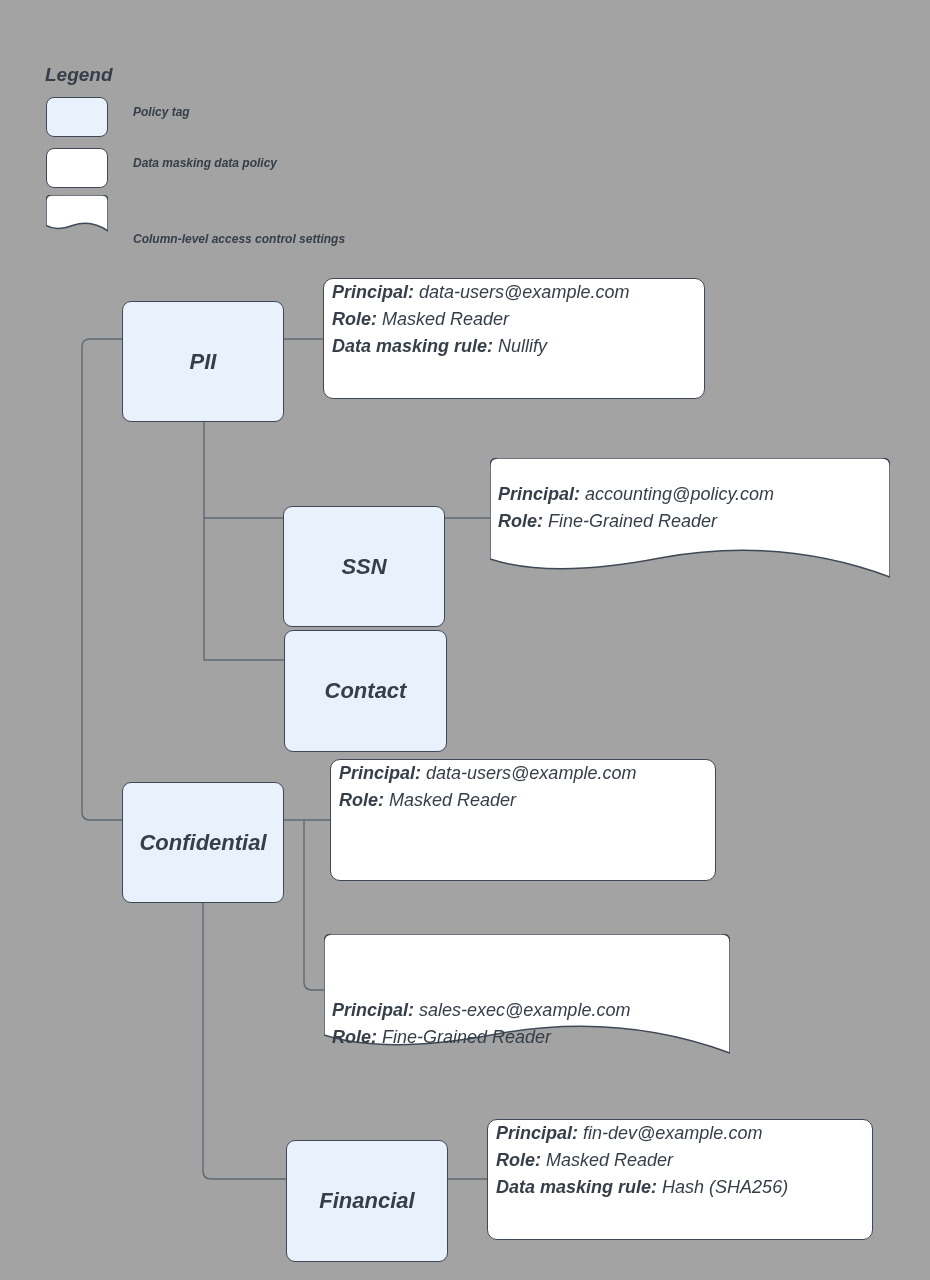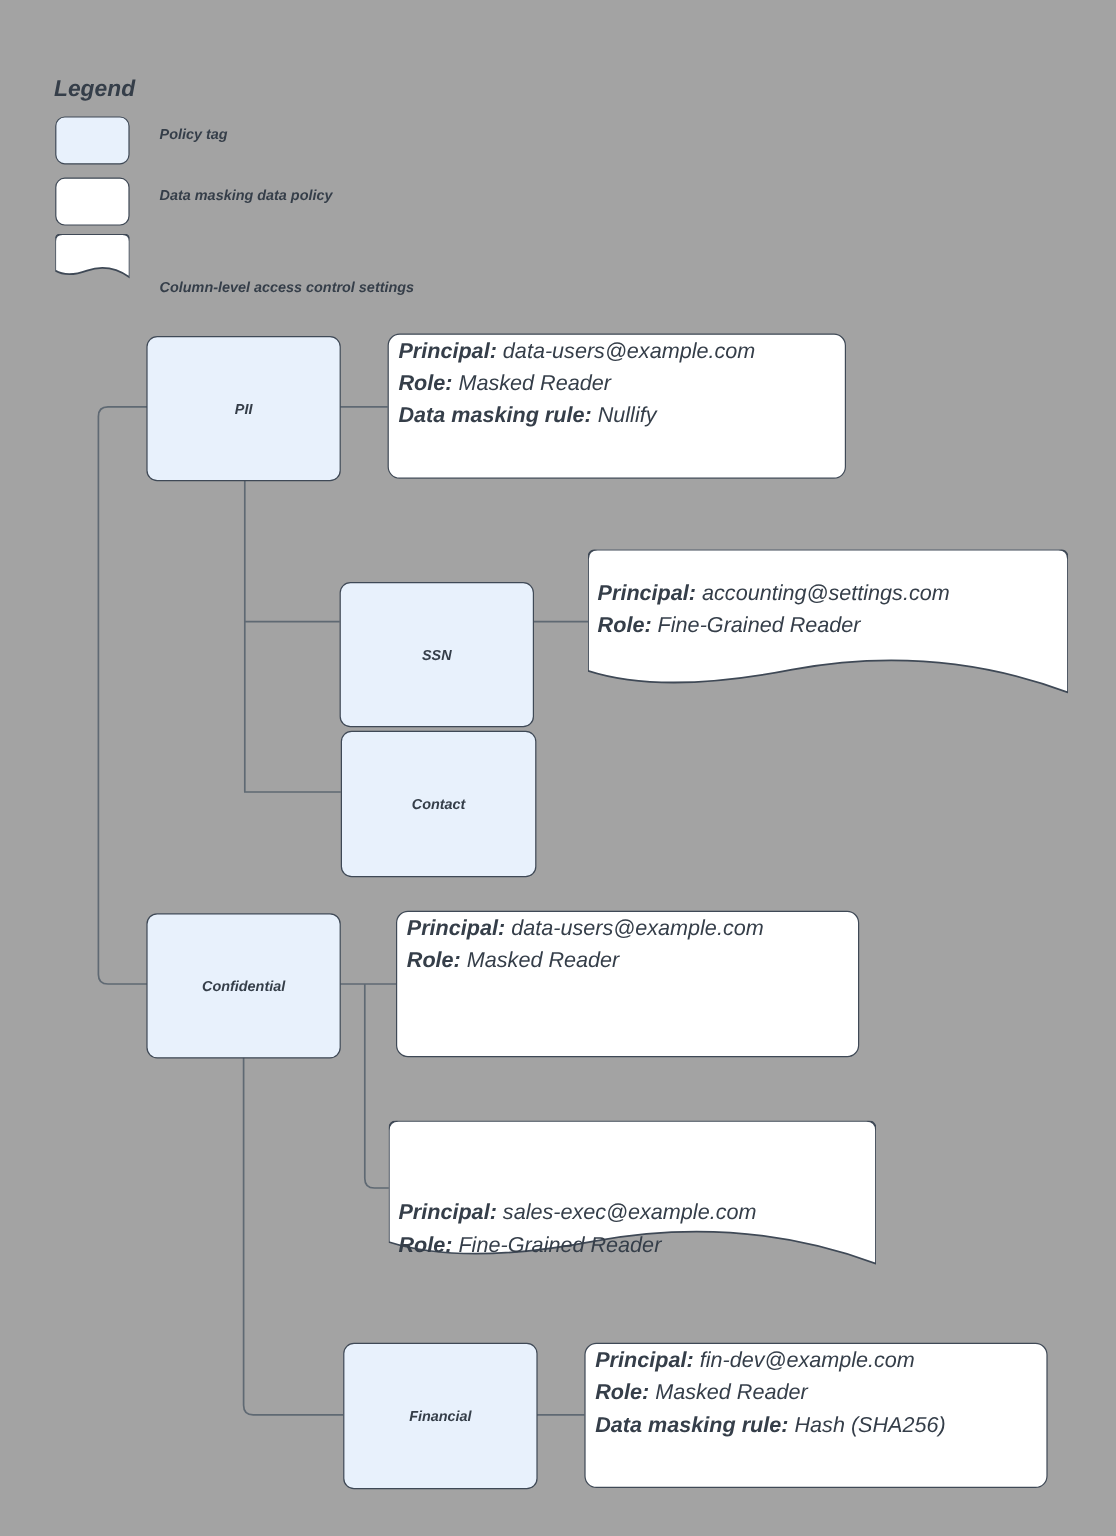--- a/index.html
+++ b/index.html
@@ -16,21 +16,21 @@
   
   #connectors{position:absolute;left:0;top:0;width:930px;height:1280px;z-index:0;}
   #connectors path{fill:none;stroke:var(--connector,#5F6973);stroke-width:1.4;}
   
   .tag{
     position:absolute;z-index:2;
     background:var(--tag-fill,#E8F1FC);
     border:1.5px solid var(--border,#3F4956);
     border-radius:9px;
     display:flex;align-items:center;justify-content:center;
-    font-weight:bold;font-size:12px;
+    font-weight:bold;font-size:22px;margin-top:21px;
   }
   
   .card{
     position:absolute;z-index:2;
     background:#ffffff;
     border:1.5px solid var(--border,#3F4956);
     border-radius:10px;
     display:flex;flex-direction:column;justify-content:flex-start;
     padding:0 8px;box-sizing:border-box;
   }
@@ -145,21 +145,21 @@
       <span>Hash (SHA256)</span>
     </div>
   </div>
 
   <svg class="docshape" style="left:490px;top:458px;" width="400" height="142" viewBox="0 0 400 142" preserveAspectRatio="none" aria-hidden="true">
     <path d="M8 0 H392 Q400 0 400 8 V119 Q290 78 170 100 Q62 121 0 101 V8 Q0 0 8 0 Z"></path>
   </svg>
   <div class="doctext" style="left:490px;top:458px;width:398px;height:100px;">
     <div class="doc-line">
       <b>Principal:</b>
-      <span>accounting@settings.com</span>
+      <span>accounting@policy.com</span>
     </div>
     <div class="doc-line">
       <b>Role:</b>
       <span>Fine-Grained Reader</span>
     </div>
   </div>
 
   <svg class="docshape" style="left:324px;top:934px;" width="406" height="142" viewBox="0 0 400 142" preserveAspectRatio="none" aria-hidden="true">
     <path d="M8 0 H392 Q400 0 400 8 V119 Q290 78 170 100 Q62 121 0 101 V8 Q0 0 8 0 Z"></path>
   </svg>

